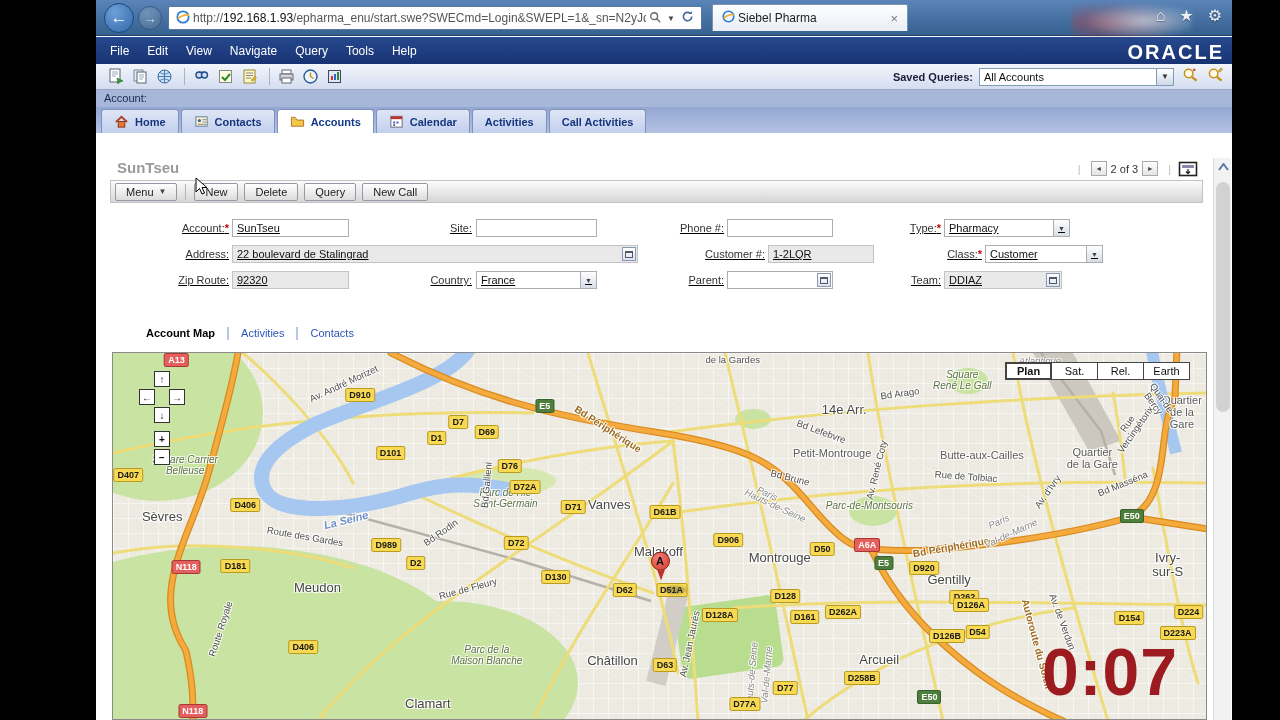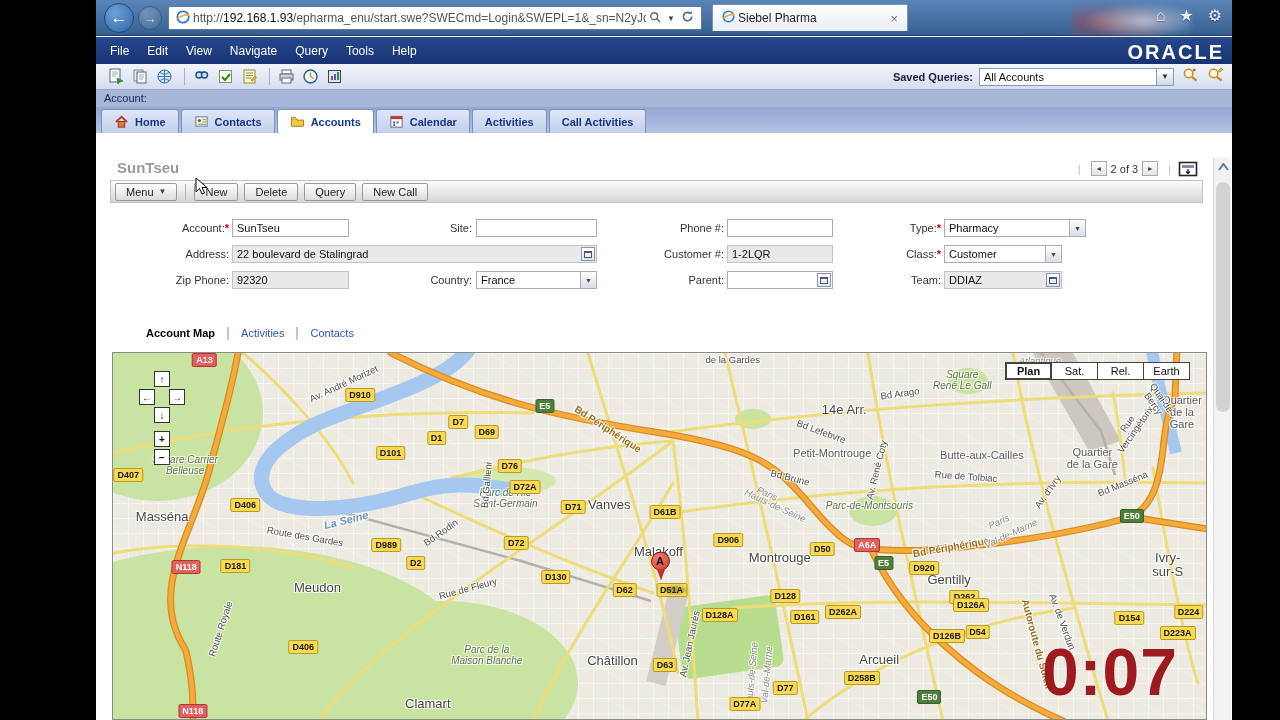--- a/index.html
+++ b/index.html
@@ -58,21 +58,21 @@
   .recnav .pipe{color:#bbb;margin:0 6px;}
   .navsq{width:16px;height:15px;border:1px solid #aaa;background:linear-gradient(#fff,#e4e4e4);display:flex;align-items:center;justify-content:center;font-size:7px;color:#444;margin:0 4px;}
   .tgl{width:22px;height:17px;display:flex;align-items:center;justify-content:center;}
 
   .btnbar{position:absolute;left:14px;top:27px;width:1093px;height:23px;background:linear-gradient(#fcfcfc,#d6d6d6);border:1px solid #c2c2c2;display:flex;align-items:center;padding:0 4px;}
   .sbtn{height:18px;background:linear-gradient(#ffffff,#dcdcdc);border:1px solid #949aa5;border-radius:2px;font-size:11px;color:#222;padding:1px 10px;margin-right:6px;display:flex;align-items:center;}
   .sbtn .car{font-size:8px;margin-left:5px;color:#444;}
   .bsep{width:1px;height:16px;background:#b5b5b5;margin:0 8px 0 2px;}
 
   
-  .form{position:absolute;left:0;top:62px;width:1100px;}
+  .form{position:absolute;left:0;top:62px;width:1100px;text-decoration:underline;}
   .f-row{position:relative;height:26px;display:flex;align-items:center;}
   .f-lab{font-size:11px;color:#333;text-align:right;white-space:nowrap;}
   .f-lab .req{color:#c00;font-weight:bold;}
   .f-field{height:18px;border:1px solid #abadb3;background:#fff;font-size:11px;color:#111;display:flex;align-items:center;}
   .f-field .val{flex:1;padding:0 4px;white-space:nowrap;overflow:hidden;}
   .f-field.ro{background:#e9e9ea;border-color:#c3c3c6;}
   .ddbtn{width:16px;height:16px;background:linear-gradient(#fefefe,#d8dde8);border-left:1px solid #abadb3;display:flex;align-items:center;justify-content:center;font-size:7px;color:#444;flex:0 0 auto;}
   .pkbtn{width:14px;height:14px;margin-right:1px;background:linear-gradient(#fff,#dde4f0);border:1px solid #8898b0;display:flex;align-items:center;justify-content:center;flex:0 0 auto;}
   .pkbtn i{display:block;width:8px;height:7px;border:1px solid #556;border-top-width:2px;}
 
@@ -359,45 +359,45 @@
             </div>
             <div class="f-lab" style="width: 118px; margin-left: 5px;">Site:</div>
             <div class="f-field" style="width: 121px; margin-left: 4px;">
               <span class="val"></span>
             </div>
             <div class="f-lab" style="width: 120px; margin-left: 7px;">Phone #:</div>
             <div class="f-field" style="width: 106px; margin-left: 3px;">
               <span class="val"></span>
             </div>
             <div class="f-lab" style="width: 102px; margin-left: 6px;">Type:<span class="req">*</span></div>
-            <div class="f-field" style="width: 142px; margin-left: 3px;">
+            <div class="f-field" style="width: 126px; margin-left: 3px;">
               <span class="val">Pharmacy</span>
               <div class="ddbtn">▼</div>
             </div>
           </div>
           <div class="f-row">
             <div class="f-lab" style="width: 133px; margin-left: 0px;">Address:</div>
-            <div class="f-field ro" style="width: 365px; margin-left: 3px;">
+            <div class="f-field ro" style="width: 406px; margin-left: 3px;">
               <span class="val">22 boulevard de Stalingrad</span>
               <div class="pkbtn">
                 <i></i>
               </div>
             </div>
             <div class="f-lab" style="width: 120px; margin-left: 7px;">Customer #:</div>
             <div class="f-field ro" style="width: 106px; margin-left: 3px;">
               <span class="val">1-2LQR</span>
             </div>
             <div class="f-lab" style="width: 102px; margin-left: 6px;">Class:<span class="req">*</span></div>
             <div class="f-field" style="width: 118px; margin-left: 3px;">
               <span class="val">Customer</span>
               <div class="ddbtn">▼</div>
             </div>
           </div>
           <div class="f-row">
-            <div class="f-lab" style="width: 133px; margin-left: 0px;">Zip Phone:</div>
+            <div class="f-lab" style="width: 133px; margin-left: 0px;">Zip Route:</div>
             <div class="f-field ro" style="width: 117px; margin-left: 3px;">
               <span class="val">92320</span>
             </div>
             <div class="f-lab" style="width: 118px; margin-left: 5px;">Country:</div>
             <div class="f-field" style="width: 121px; margin-left: 4px;">
               <span class="val">France</span>
               <div class="ddbtn">▼</div>
             </div>
             <div class="f-lab" style="width: 120px; margin-left: 7px;">Parent:</div>
             <div class="f-field" style="width: 106px; margin-left: 3px;">
@@ -475,21 +475,21 @@
           </g>
           <g stroke="#f4aa3c" stroke-width="4.5" fill="none" stroke-linecap="round">
             <path d="M278,0 C360,42 430,62 548,80 C640,95 662,110 698,153 C726,186 740,196 758,196 C800,199 820,197 838,195 C892,190 962,180 1018,164 C1046,150 1048,112 1051,88 C1053,68 1057,54 1062,44 L1064,-4"></path>
             <path d="M1018,164 L1095,176"></path>
             <path d="M125,0 C118,40 108,72 96,118 C85,160 61,200 58,238 C55,272 70,292 73,298 C80,330 80,345 80,368"></path>
             <path d="M758,196 C775,232 800,266 838,298 C870,326 902,346 950,368"></path>
           </g>
         </svg>
 
         <div id="map-labels">
-            <div class="ml ml-city" style="left: 4.5%; top: 44.8%;">Masséna</div>
+            <div class="ml ml-city" style="left: 4.5%; top: 44.8%;">Sèvres</div>
             <div class="ml ml-city" style="left: 18.7%; top: 64.1%;">Meudon</div>
             <div class="ml ml-city" style="left: 28.8%; top: 95.9%;">Clamart</div>
             <div class="ml ml-city" style="left: 45.7%; top: 84.2%;">Châtillon</div>
             <div class="ml ml-city" style="left: 49.9%; top: 54.3%;">Malakoff</div>
             <div class="ml ml-city" style="left: 45.4%; top: 41.6%;">Vanves</div>
             <div class="ml ml-city" style="left: 61%; top: 56%;">Montrouge</div>
             <div class="ml ml-city" style="left: 70.1%; top: 84%;">Arcueil</div>
             <div class="ml ml-city" style="left: 76.5%; top: 62%;">Gentilly</div>
             <div class="ml ml-city" style="left: 96.5%; top: 57.9%;">Ivry-sur-S</div>
             <div class="ml ml-city" style="left: 66.9%; top: 15.5%;">14e Arr.</div>
@@ -532,21 +532,21 @@
             <div class="ml ml-permaj" style="left: 76.7%; top: 53%; transform: translate(-50%, -50%) rotate(-10deg);">Bd Périphérique</div>
             <div class="ml ml-permaj" style="left: 84.5%; top: 79.6%; transform: translate(-50%, -50%) rotate(75deg);">Autoroute du Soleil</div>
             <div class="ml ml-bound" style="left: 59.8%; top: 38.6%; transform: translate(-50%, -50%) rotate(25deg);">Paris</div>
             <div class="ml ml-bound" style="left: 60.6%; top: 41.8%; transform: translate(-50%, -50%) rotate(25deg);">Hauts-de-Seine</div>
             <div class="ml ml-bound" style="left: 81.1%; top: 46.2%; transform: translate(-50%, -50%) rotate(-25deg);">Paris</div>
             <div class="ml ml-bound" style="left: 82.2%; top: 49.5%; transform: translate(-50%, -50%) rotate(-25deg);">Val-de-Marne</div>
             <div class="ml ml-bound" style="left: 58.5%; top: 88%; transform: translate(-50%, -50%) rotate(-85deg);">Hauts-de-Seine</div>
             <div class="ml ml-bound" style="left: 59.8%; top: 88%; transform: translate(-50%, -50%) rotate(-85deg);">Val-de-Marne</div>
           </div>
         <div id="map-shields">
-            <div class="sh sh-r" style="left: 5.8%; top: 1.8%; margin-left: 28px;">A13</div>
+            <div class="sh sh-r" style="left: 5.8%; top: 1.8%;">A13</div>
             <div class="sh sh-r" style="left: 6.7%; top: 58.4%;">N118</div>
             <div class="sh sh-r" style="left: 7.3%; top: 97.8%;">N118</div>
             <div class="sh sh-r" style="left: 69%; top: 52.4%;">A6A</div>
             <div class="sh sh-g" style="left: 39.5%; top: 14.4%;">E5</div>
             <div class="sh sh-g" style="left: 70.5%; top: 57.3%;">E5</div>
             <div class="sh sh-g" style="left: 93.2%; top: 44.6%;">E50</div>
             <div class="sh sh-g" style="left: 74.7%; top: 94%;">E50</div>
             <div class="sh sh-y" style="left: 22.6%; top: 11.4%;">D910</div>
             <div class="sh sh-y" style="left: 31.6%; top: 18.8%;">D7</div>
             <div class="sh sh-y" style="left: 34.2%; top: 21.7%;">D69</div>

